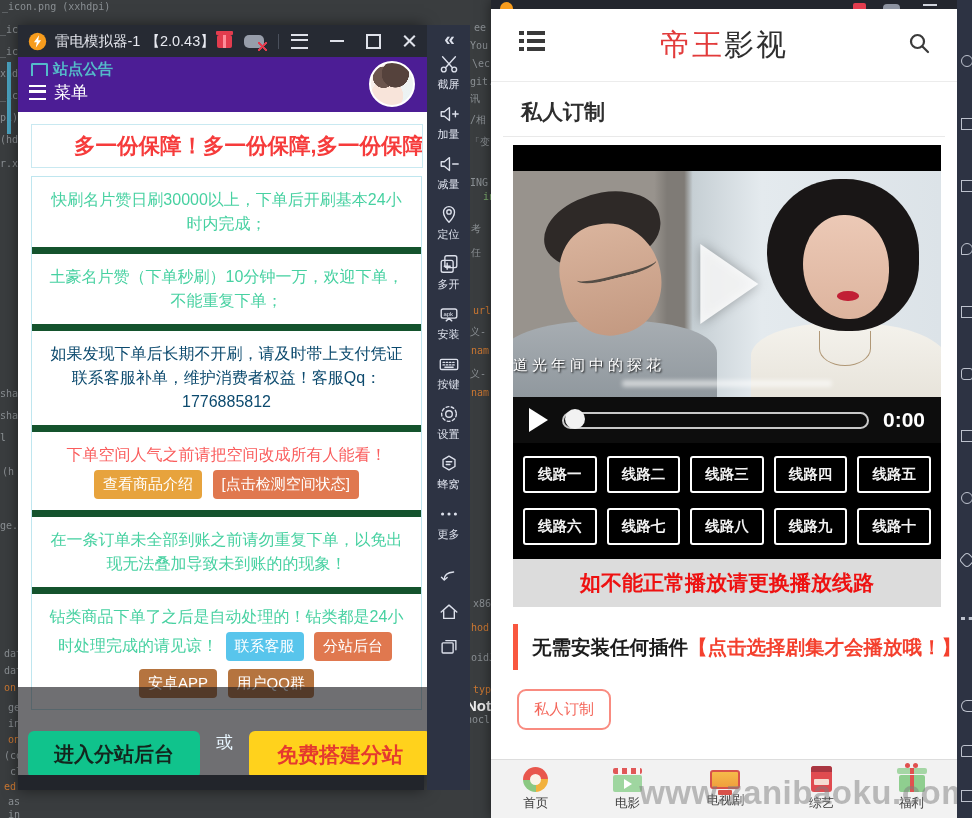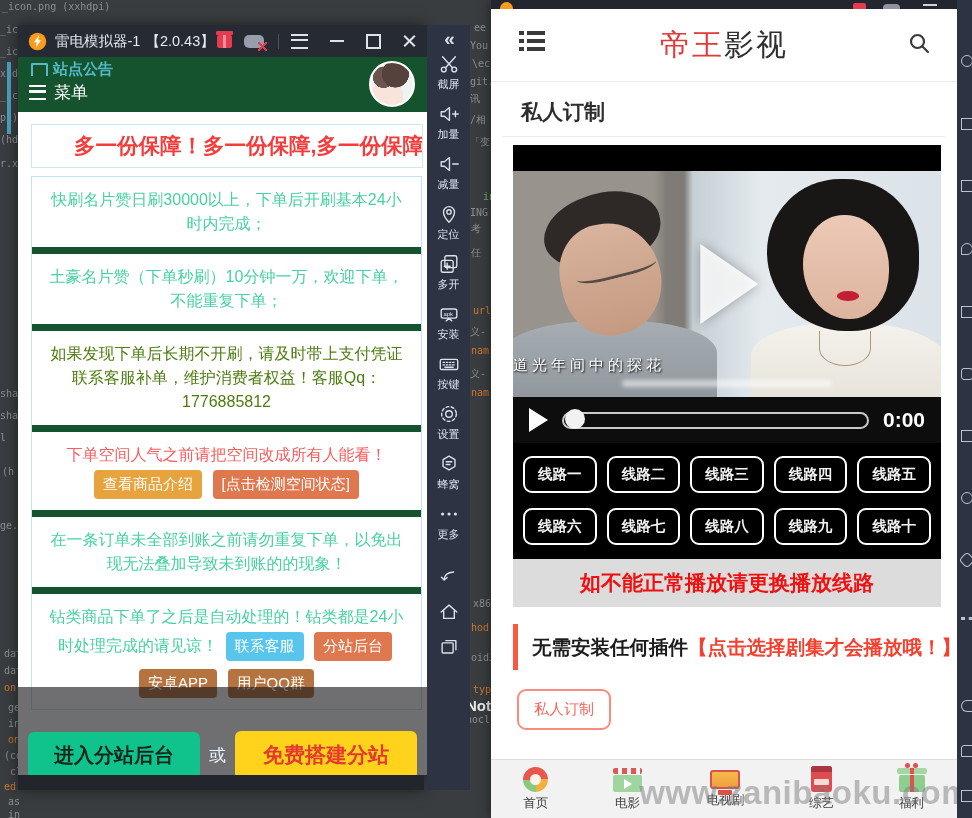--- a/index.html
+++ b/index.html
@@ -37,44 +37,44 @@
   .collapse{color:#dde1ec;font-size:19px;font-weight:bold;line-height:20px;letter-spacing:-2px;margin-bottom:4px}
   .tool{display:flex;flex-direction:column;align-items:center;margin-bottom:11px}
   .tico{width:22px;height:22px;fill:none;stroke:#dde1ec;stroke-width:1.5;stroke-linecap:round;stroke-linejoin:round}
   .tico .fil{fill:#dde1ec;stroke:none}
   .tico text{fill:#dde1ec;stroke:none;font:6.5px "Liberation Sans",sans-serif}
   .tlabel{color:#dfe3ee;font-size:11px;margin-top:2px;white-space:nowrap}
   .navico{margin:13px 0 0 0}
 
   
   .l-screen{position:absolute;left:0;top:32px;width:409px;height:718px;background:#fff;overflow:hidden}
-  .teal-hd{position:relative;height:55px;background:#14532d}
+  .teal-hd{position:relative;height:55px;background:#4c1d95}
   .ghost{position:absolute;left:13px;top:3px;color:#54bac9;font-size:15px;font-weight:bold;display:flex;align-items:center;gap:5px}
   .ghost-ico{width:13px;height:11px;border:2px solid #54bac9;border-radius:2px 2px 0 0;border-bottom:none}
   .menu-row{position:absolute;left:11px;top:24px;display:flex;align-items:center;gap:8px}
   .menu-ico{width:17px;height:11px;border-top:2.5px solid #fff;border-bottom:2.5px solid #fff;position:relative}
   .menu-ico::after{content:"";position:absolute;left:0;right:0;top:3px;height:2.5px;background:#fff}
   .menu-label{color:#fff;font-size:17px}
   .avatar{position:absolute;right:12px;top:4px;width:46px;height:46px;border-radius:50%;border:2px solid #fff;box-sizing:border-box;
     background:
       radial-gradient(circle at 58% 26%,#55423c 0 34%,rgba(0,0,0,0) 35%),
       radial-gradient(circle at 30% 34%,#6b554d 0 26%,rgba(0,0,0,0) 27%),
       radial-gradient(circle at 38% 78%,#f8e4da 0 38%,rgba(0,0,0,0) 39%),
       linear-gradient(135deg,#fdeee8,#e8f4f6)}
   .marquee{margin:12px 4px 0 13px;height:44px;line-height:42px;border:1px solid #c9e9f1;overflow:hidden;white-space:nowrap;
            color:#f63b3b;font-weight:bold;font-size:21.5px;padding-left:42px;box-sizing:border-box}
   .nbox{margin:8px 5px 0 13px;border:1px solid #bfe6ef}
   .notice{padding:11px 14px;text-align:center;font-size:16px;line-height:1.5;border-bottom:7px solid #14532d}
   .notice:last-child{border-bottom:none}
-  .n-green{color:#47d1a1}.n-blue{color:#4d7c0f}.n-red{color:#fa5d5d}
+  .n-green{color:#47d1a1}.n-blue{color:#0c4a6e}.n-red{color:#fa5d5d}
   .abtn{display:inline-block;border:none;color:#fff;font-size:15px;padding:5px 9px;border-radius:4px;margin:3px 3px 0 3px;font-family:inherit}
   .b-gold{background:#e7a33d}.b-orange{background:#e0784f}.b-blue{background:#58c5ec}.b-brown{background:#b5743f}
   .btn-row2{margin-top:5px}
   .l-overlay{position:absolute;left:0;right:0;top:630px;height:88px;background:rgba(22,23,27,.62)}
-  .foot-btns{position:absolute;left:10px;right:4px;top:674px;display:flex;align-items:center;gap:9px;z-index:5}
+  .foot-btns{position:absolute;left:10px;right:4px;top:674px;display:flex;align-items:flex-start;gap:16px;z-index:5}
   .btn-enter{background:#10c38c;color:#13251d;font-weight:bold;font-size:20px;padding:10px 26px;border-radius:6px;border:none;font-family:inherit;white-space:nowrap}
   .or-sep{color:#e8f6ff;font-size:17px}
   .btn-build{background:#ffd21c;color:#e5392f;font-weight:bold;font-size:21px;padding:10px 28px;border-radius:6px;border:none;font-family:inherit;white-space:nowrap}
 
   
   .rwin{position:absolute;left:491px;top:0;width:466px;height:818px;background:#fff;box-shadow:0 0 12px rgba(0,0,0,.5)}
   .r-titlebar{position:absolute;left:0;top:0;width:100%;height:9px;background:#23262e;overflow:hidden}
   .r-logo{position:absolute;left:9px;top:2px;width:13px;height:13px;border-radius:50%;background:#f79c1d}
   .r-gift{position:absolute;left:362px;top:3px;width:13px;height:10px;background:#e23c4e;border-radius:2px}
   .r-pad{position:absolute;left:392px;top:4px;width:17px;height:9px;background:#8d93a1;border-radius:4px}
@@ -123,21 +123,21 @@
   .subtitle{position:absolute;left:0;right:0;bottom:22px;color:#fff;font-size:15px;letter-spacing:4px;text-shadow:1px 1px 2px #000}
   .sub-blur{position:absolute;left:50%;bottom:10px;transform:translateX(-50%);width:210px;height:7px;background:rgba(255,255,255,.55);filter:blur(2px);border-radius:3px}
   .ctrl{height:46px;background:#0d0d0d;display:flex;align-items:center;padding:0 16px;gap:14px}
   .c-play{width:0;height:0;border-left:19px solid #fff;border-top:12px solid transparent;border-bottom:12px solid transparent}
   .track{flex:1;height:13px;border:2px solid #c9c9c9;border-radius:9px;position:relative}
   .knob{position:absolute;left:1px;top:-5px;width:20px;height:20px;background:#f2f2f2;border-radius:50%}
   .c-time{color:#fff;font-weight:bold;font-size:21px}
   
   .routes{margin-left:22px;width:428px;background:#000;box-sizing:border-box;padding:13px 10px 14px 10px;
           display:grid;grid-template-columns:repeat(5,1fr);gap:15px 10px}
-  .route{background:#000;border:2px solid #fff;border-radius:9px;color:#f2f2f2;font-size:14.5px;font-weight:bold;
+  .route{background:#000;border:2px solid #fff;border-radius:3px;color:#f2f2f2;font-size:14.5px;font-weight:bold;
          padding:7px 0;text-align:center;font-family:inherit;white-space:nowrap}
   .route-tip{margin-left:22px;width:428px;height:48px;line-height:48px;background:#dcdcdc;text-align:center;
              color:#ee1111;font-weight:bold;font-size:21px}
   .plug-row{margin:16px 0 0 22px;display:flex;align-items:center;height:48px}
   .plug-bar{width:5px;height:46px;background:#f9573f;flex:0 0 auto}
   .plug-txt{margin-left:14px;font-size:19.5px;font-weight:bold;color:#1c1c1c;white-space:nowrap}
   .plug-red{color:#f4402e}
   .chip{display:inline-block;margin:18px 0 0 26px;border:2px solid #f98b80;border-radius:9px;color:#f4665a;font-size:15px;padding:9px 15px}
   .r-nav{position:absolute;left:0;right:0;bottom:0;height:58px;background:#f2f2f2;border-top:1px solid #ddd;
          display:flex;justify-content:space-around;align-items:center;z-index:5}
@@ -198,21 +198,21 @@
   <span class="frag" style="left:8px;top:809px">in</span>
   <div class="ide-sliver"></div>
 
   <span class="frag" style="left:474px;top:22px">ee</span>
   <span class="frag" style="left:470px;top:40px">You</span>
   <span class="frag" style="left:472px;top:58px">\ec</span>
   <span class="frag" style="left:470px;top:76px">git.</span>
   <span class="frag" style="left:470px;top:92px">讯</span>
   <span class="frag" style="left:470px;top:113px">/相</span>
   <span class="frag" style="left:470px;top:135px">「变</span>
-  <span class="frag" style="left:470px;top:207px">ING</span>
+  <span class="frag" style="left:470px;top:177px">ING</span>
   <span class="frag f-gr" style="left:483px;top:191px">in</span>
   <span class="frag" style="left:471px;top:222px">考</span>
   <span class="frag" style="left:471px;top:246px">任</span>
   <span class="frag f-or" style="left:473px;top:305px">url</span>
   <span class="frag" style="left:470px;top:325px">义-</span>
   <span class="frag f-or" style="left:471px;top:345px">nam</span>
   <span class="frag" style="left:470px;top:367px">义-</span>
   <span class="frag f-or" style="left:471px;top:387px">nam</span>
   <span class="frag" style="left:473px;top:598px">x86</span>
   <span class="frag f-or" style="left:471px;top:622px">hod</span>

